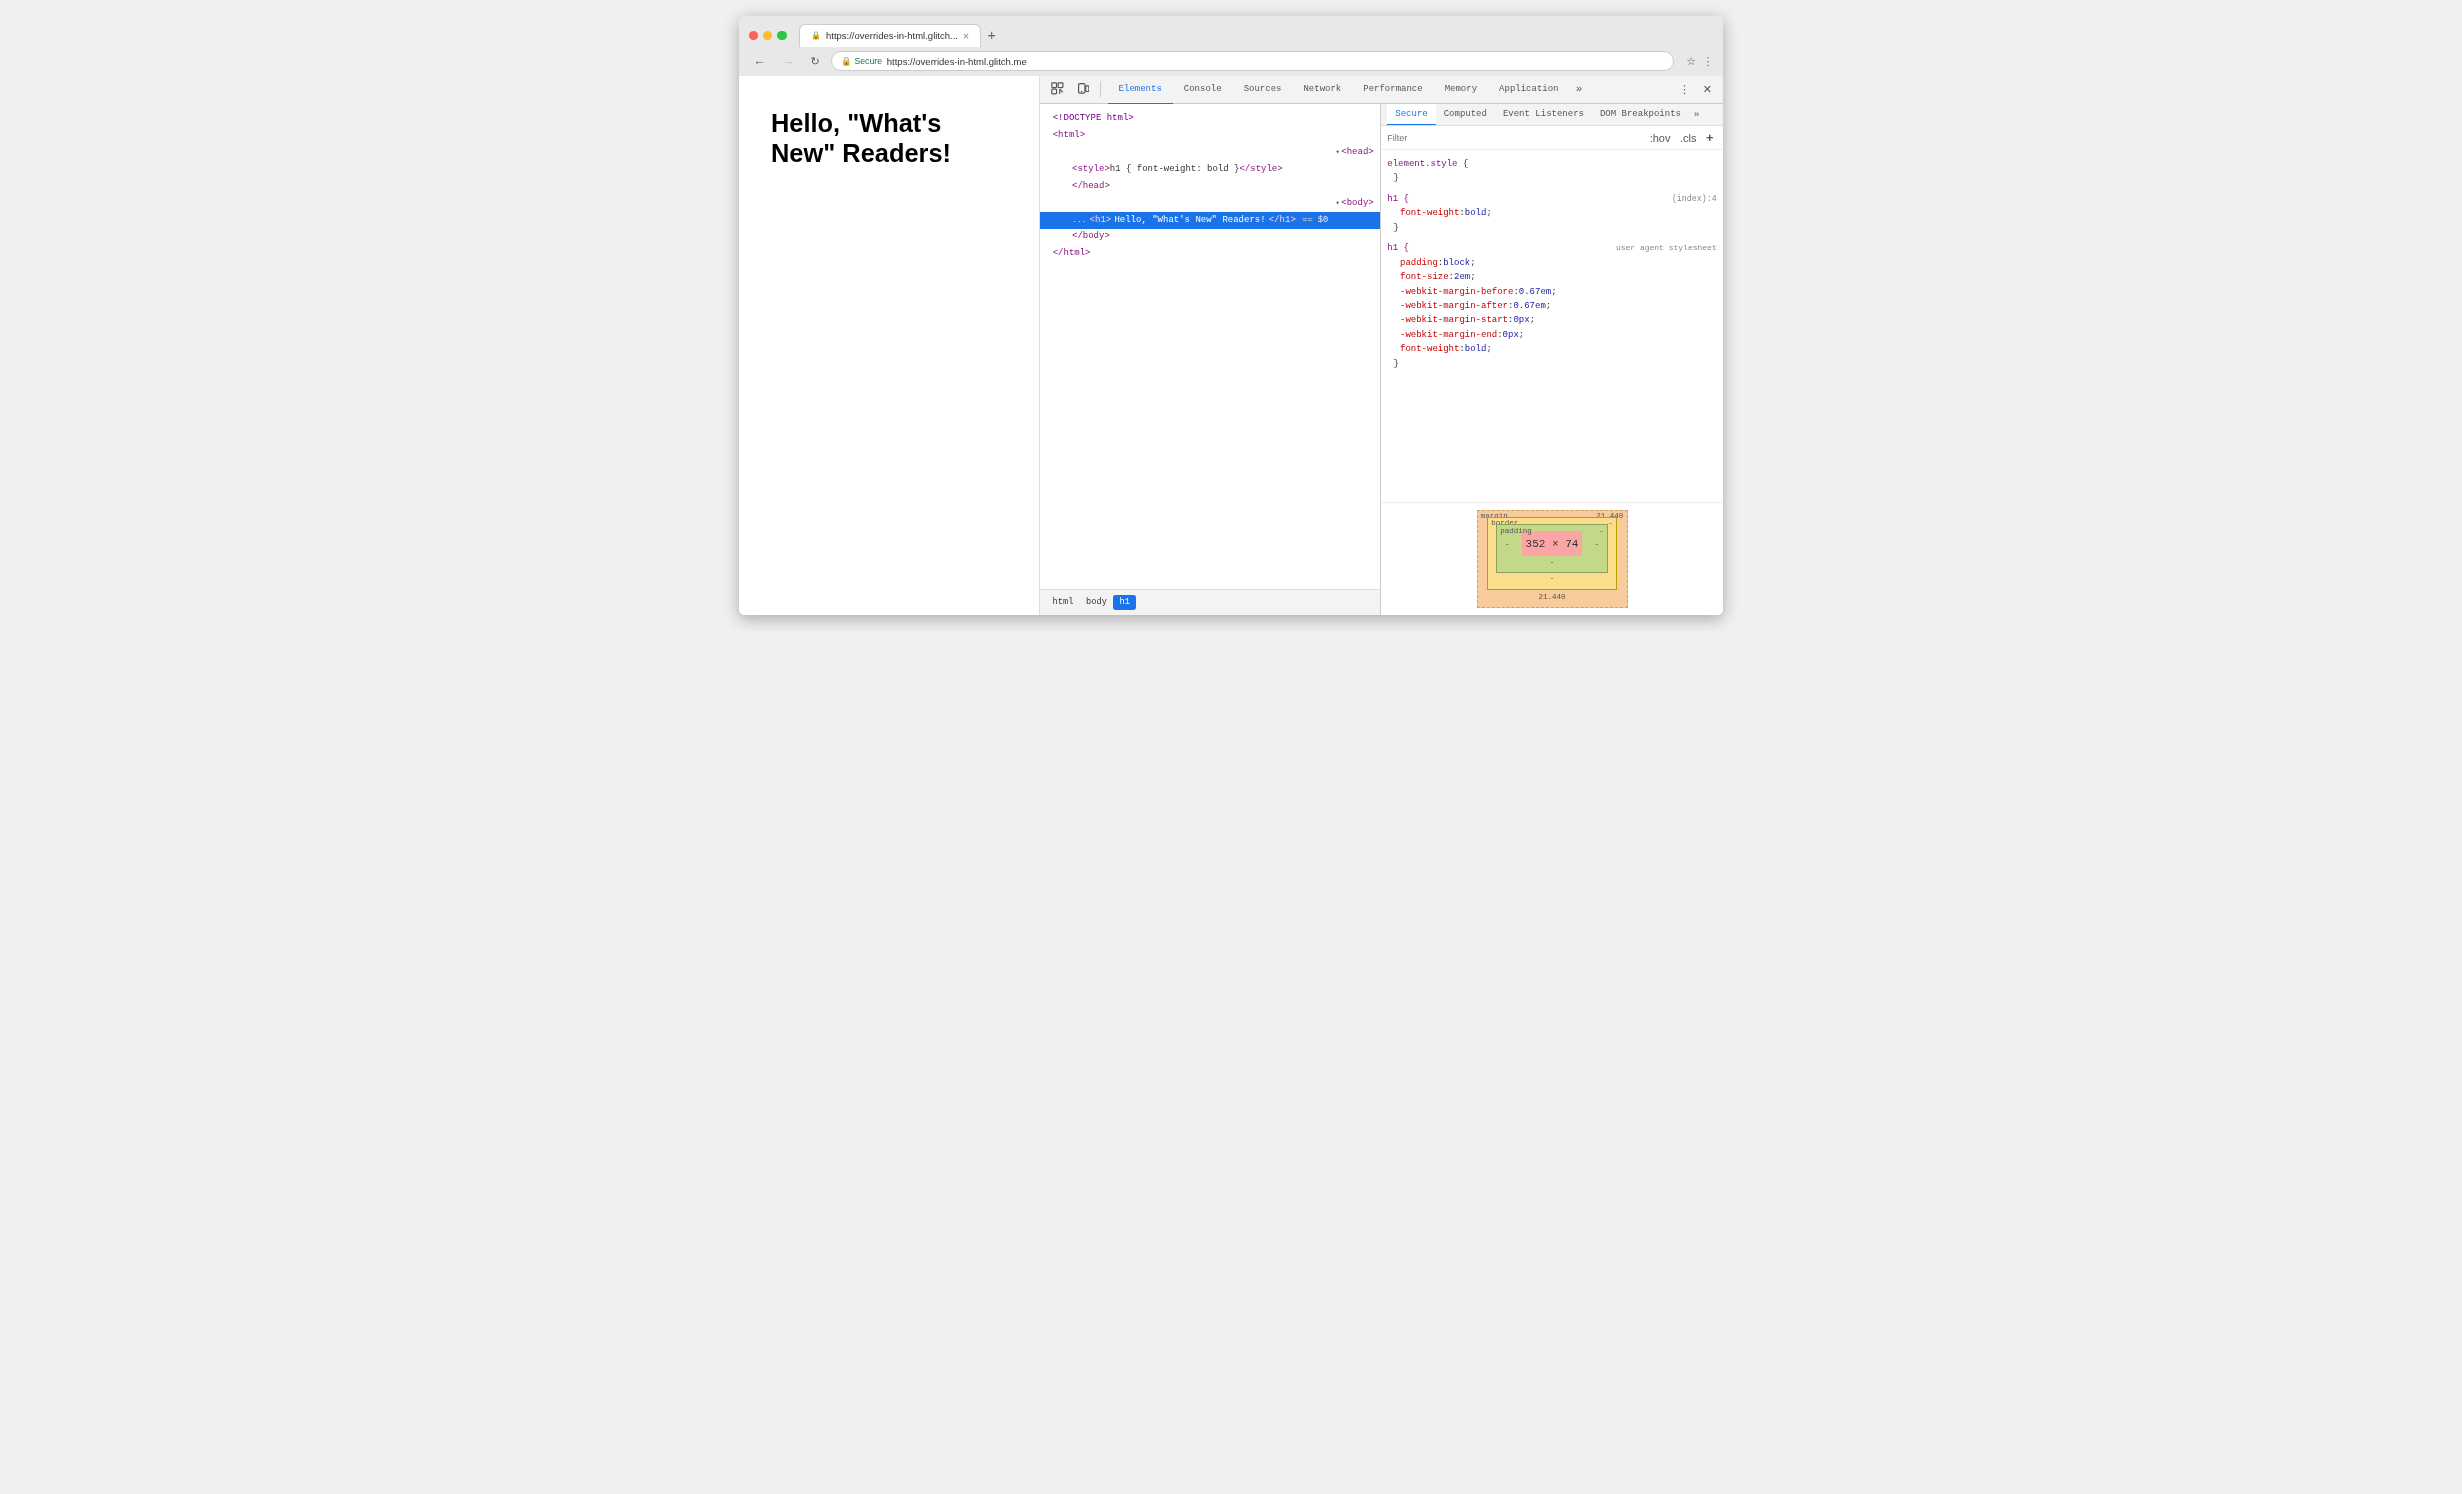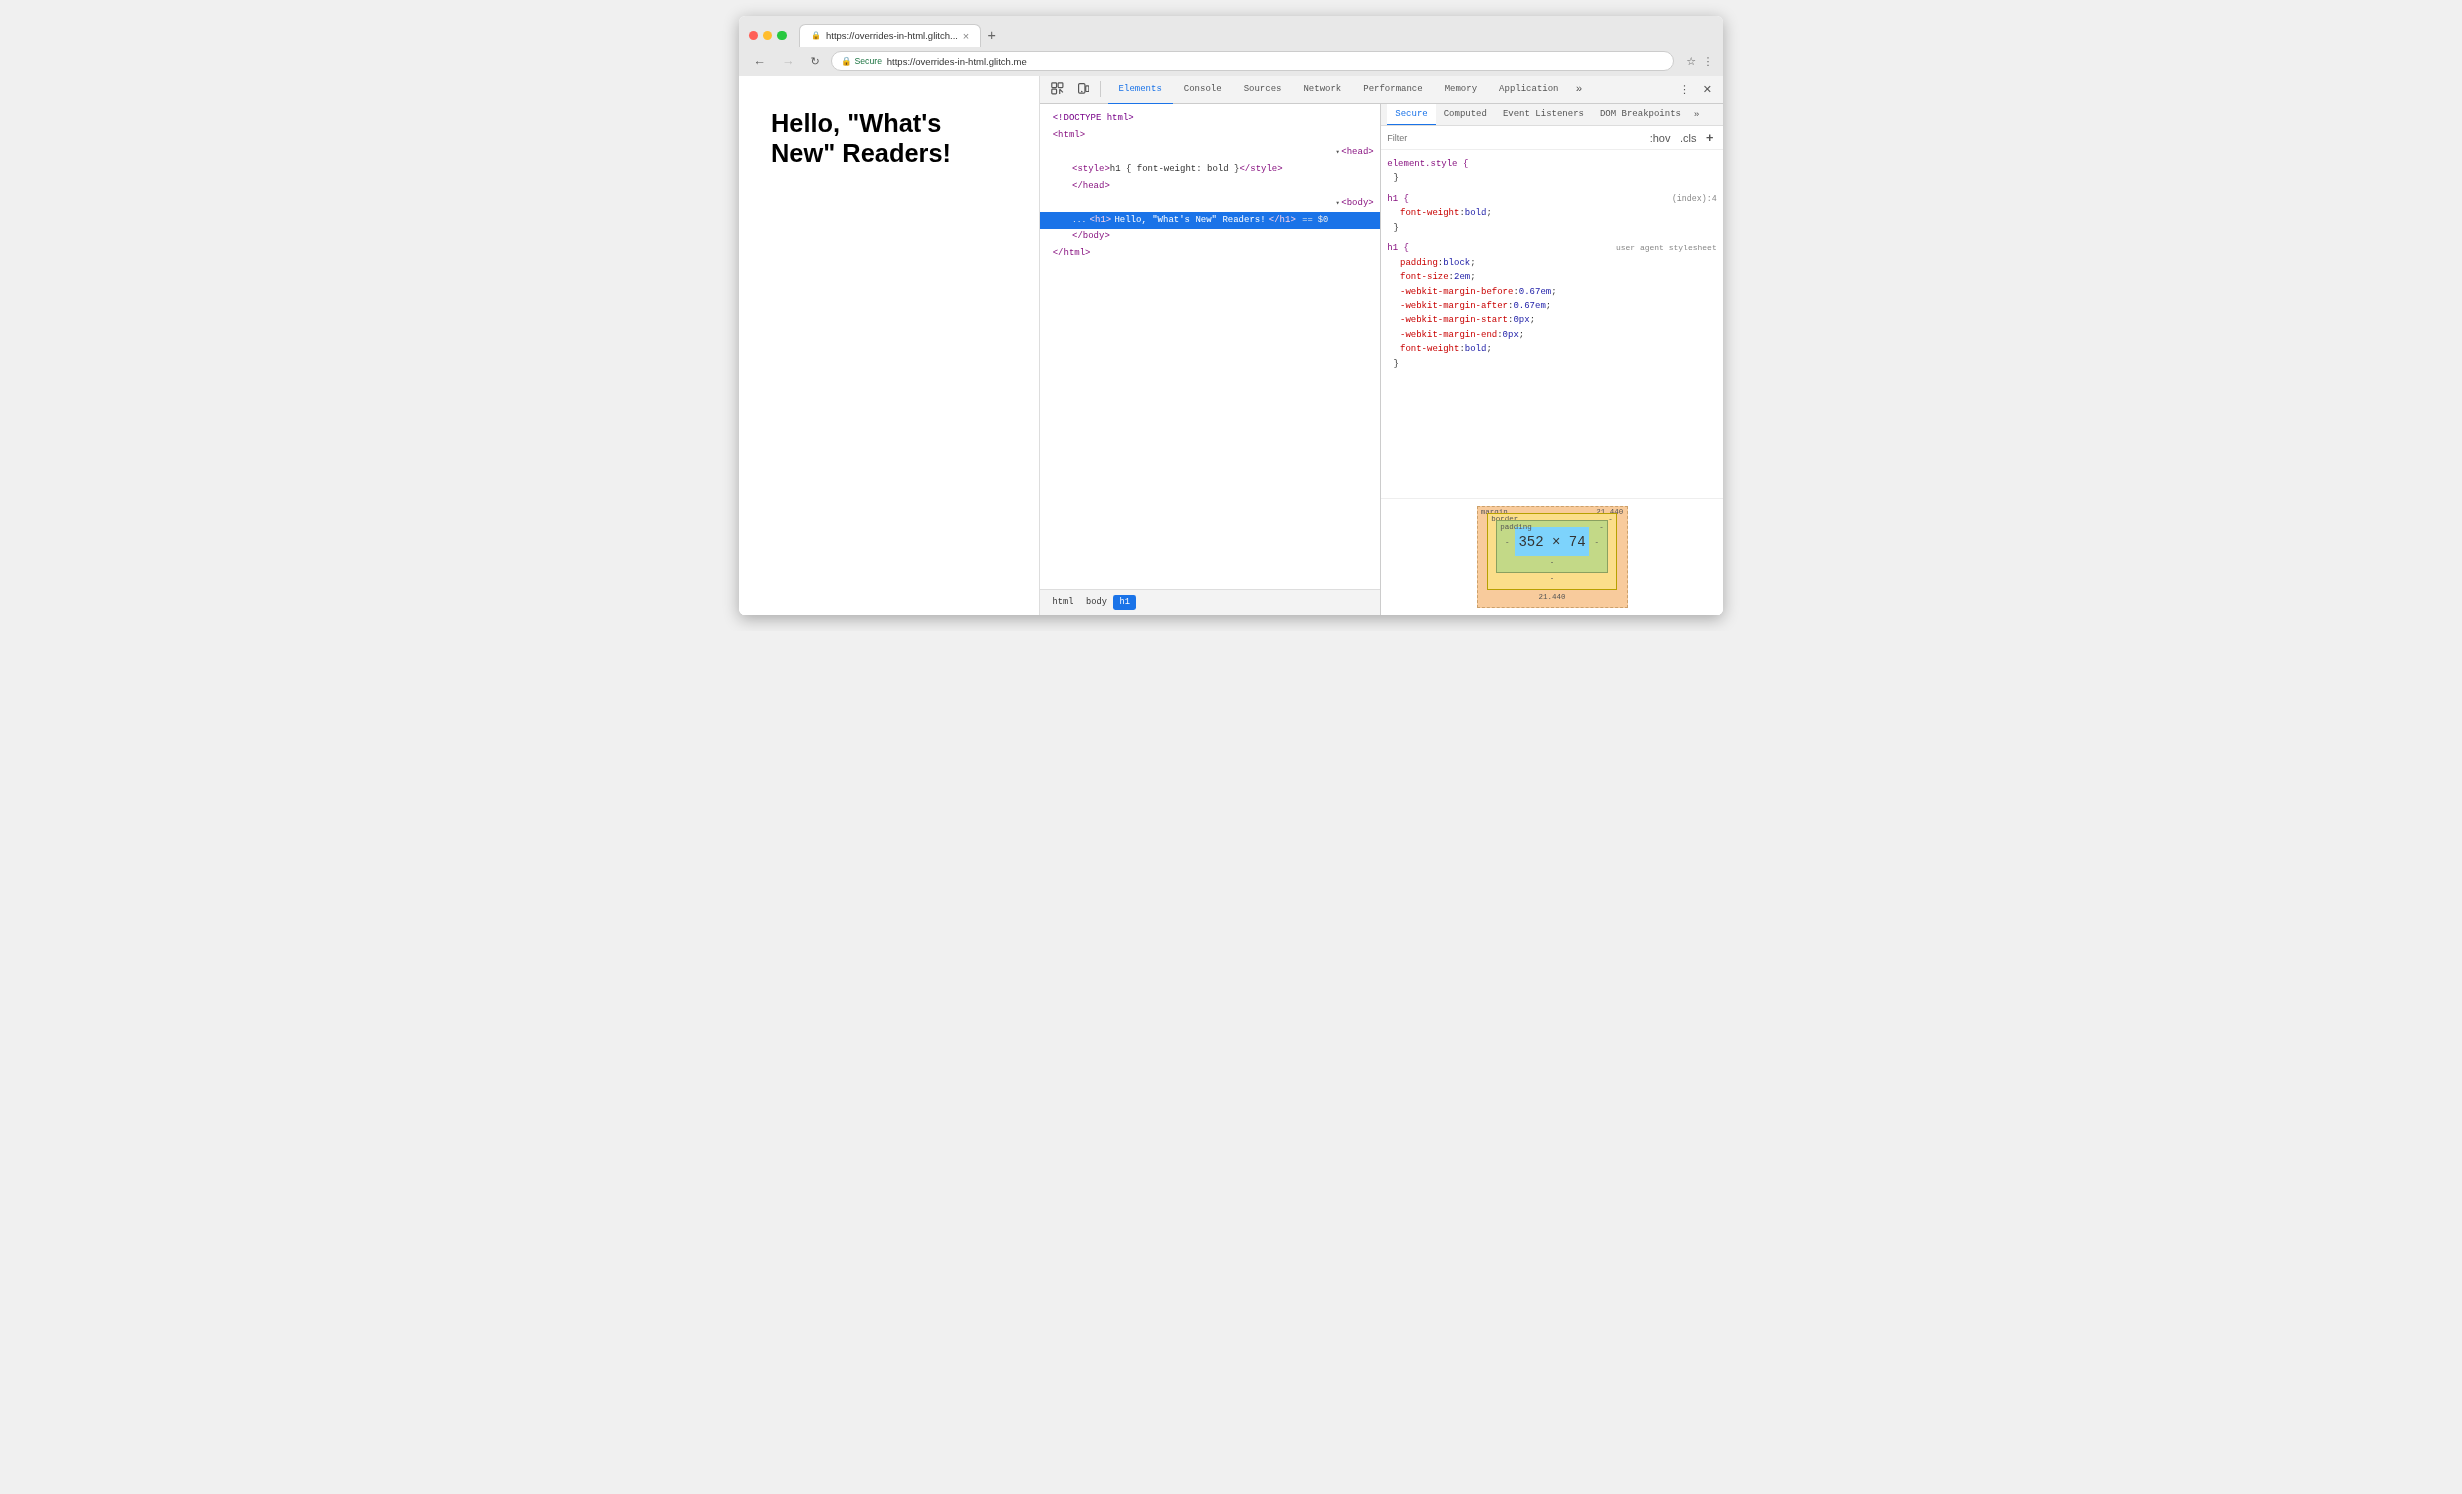--- a/index.html
+++ b/index.html
@@ -403,24 +403,24 @@
       padding: 6.3px 8px;
       position: relative;
     }
     .box-padding {
       background: #c3d987;
       border: 1.2px solid #8aa060;
       padding: 6.3px 8px;
       position: relative;
     }
     .box-content {
-      background: #7dd3fc;
+      background: #fca5a5;
       text-align: center;
       padding: 6.3px 3.2px;
-      font-size: 14px;
+      font-size: 11px;
       color: #333;
     }
     .box-label {
       font-size: 7.5px;
       color: #555;
       position: absolute;
       top: 1.6px;
       left: 3.2px;
     }
     .box-value {

